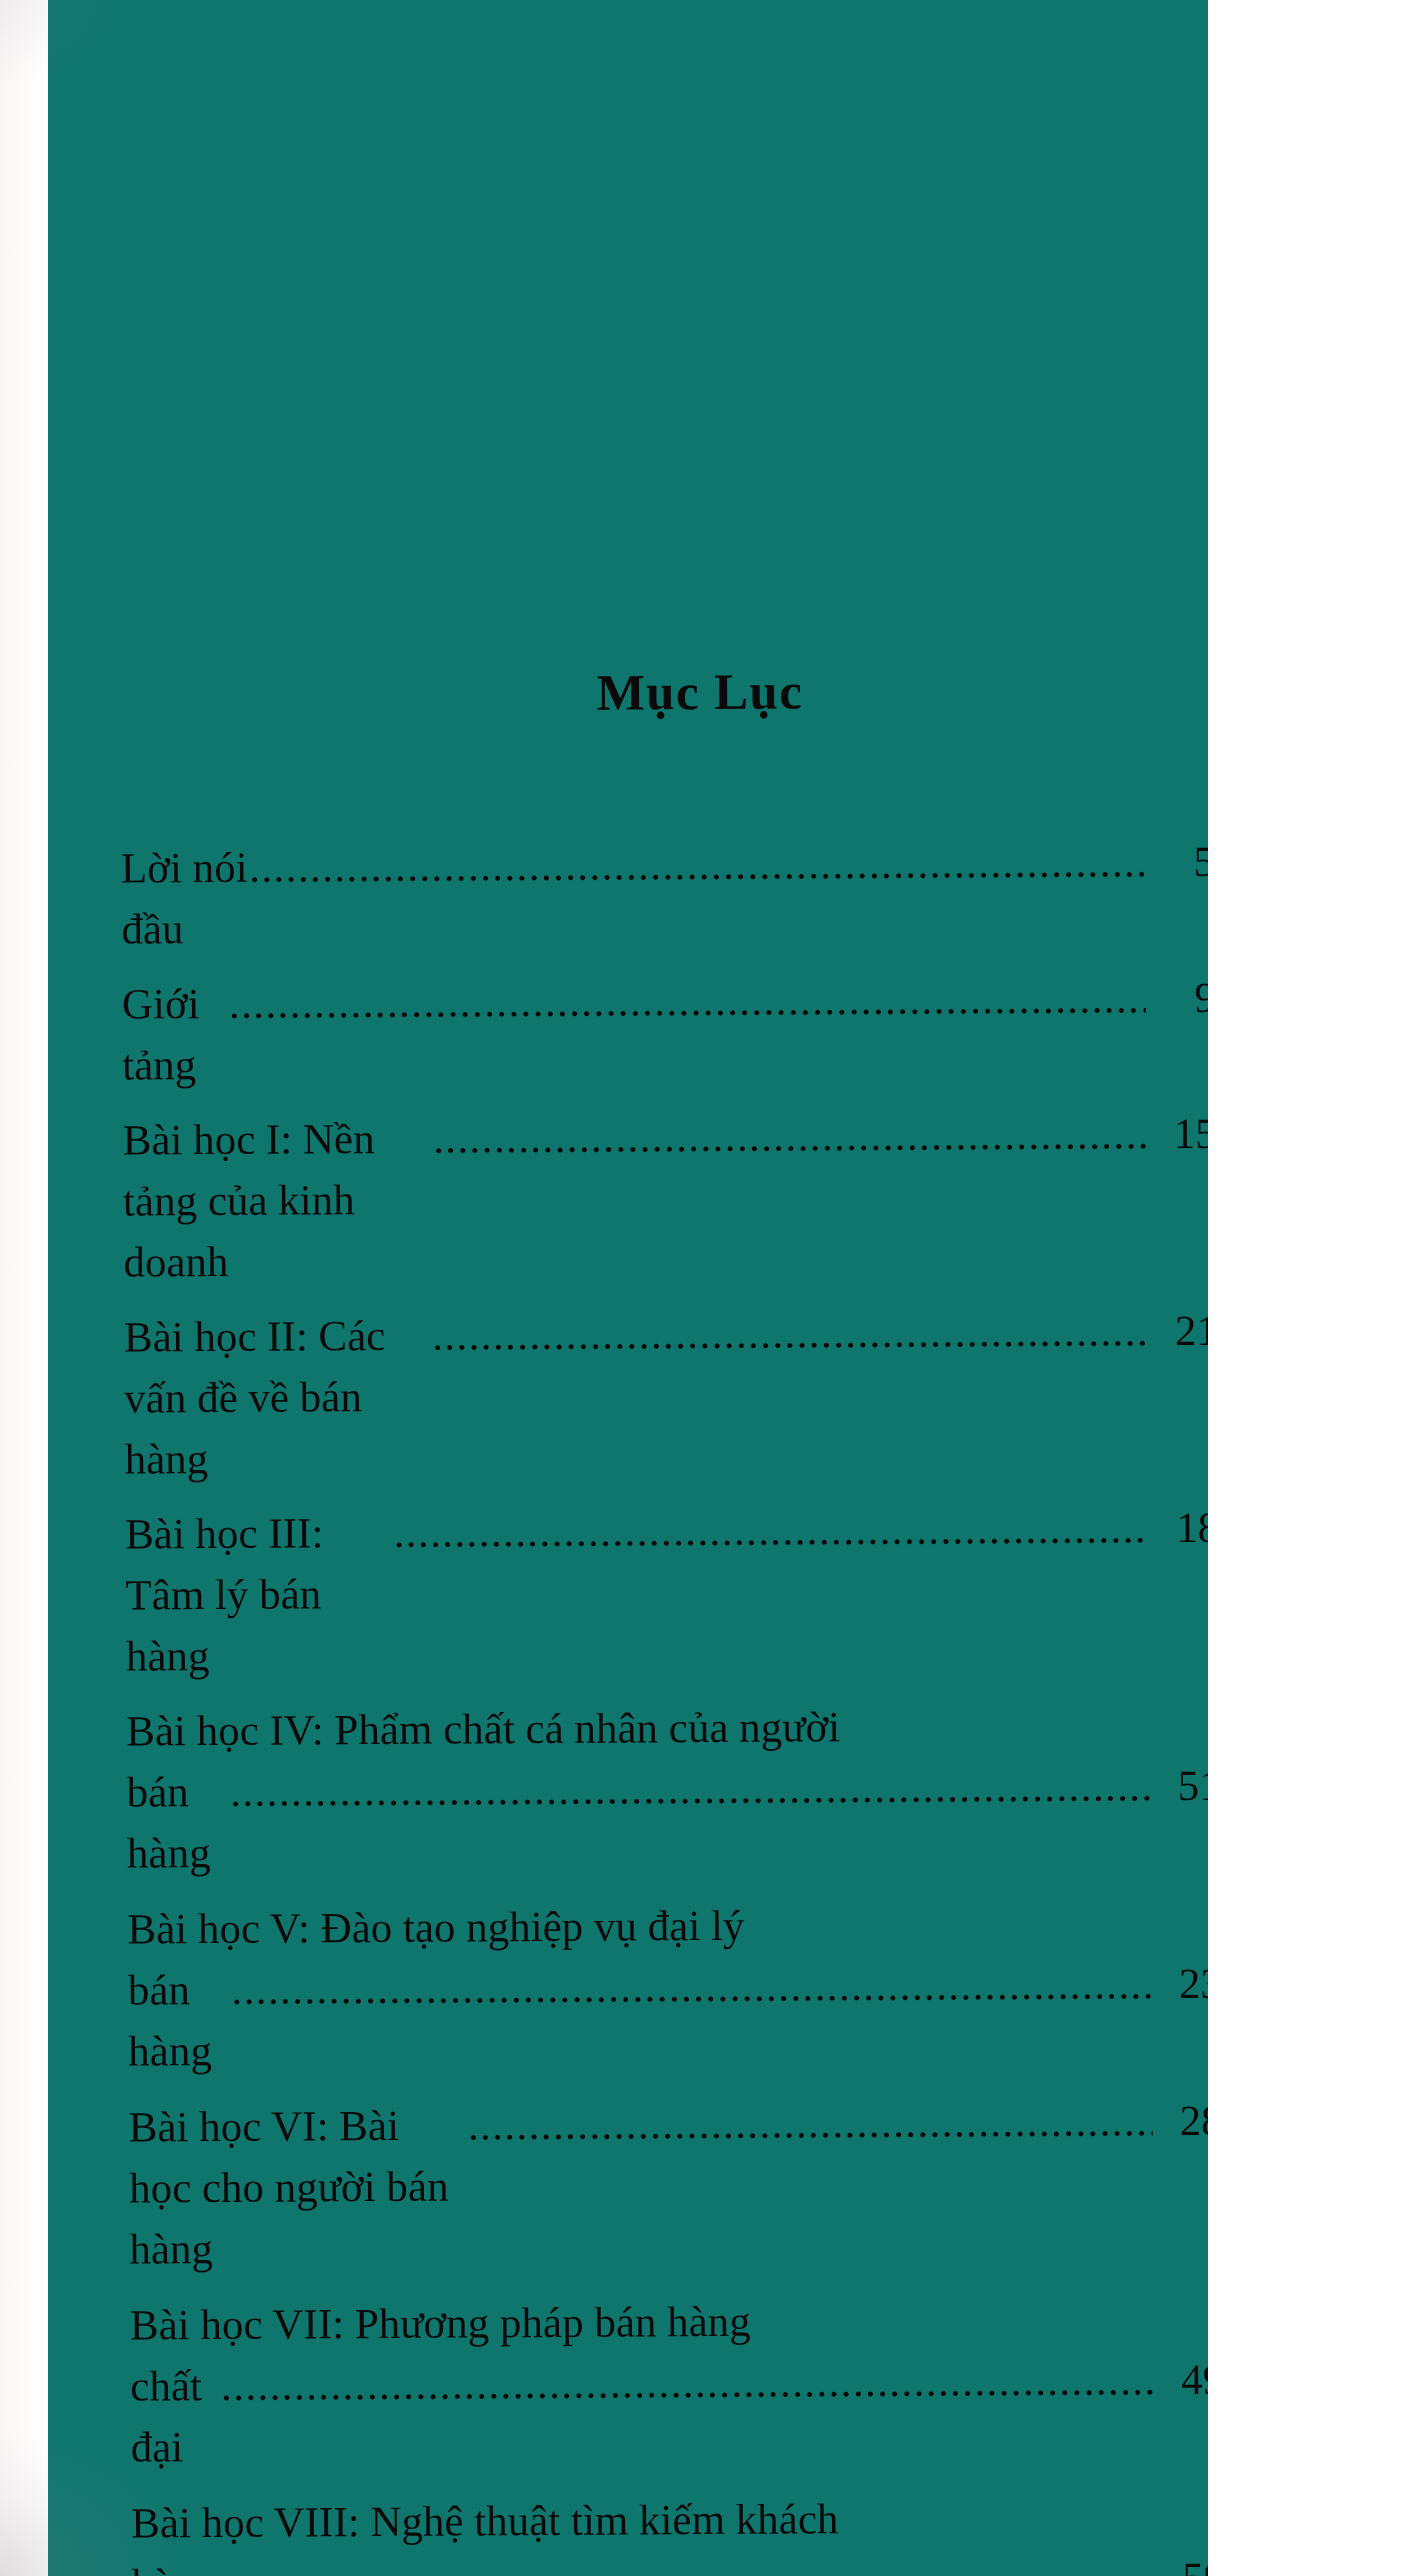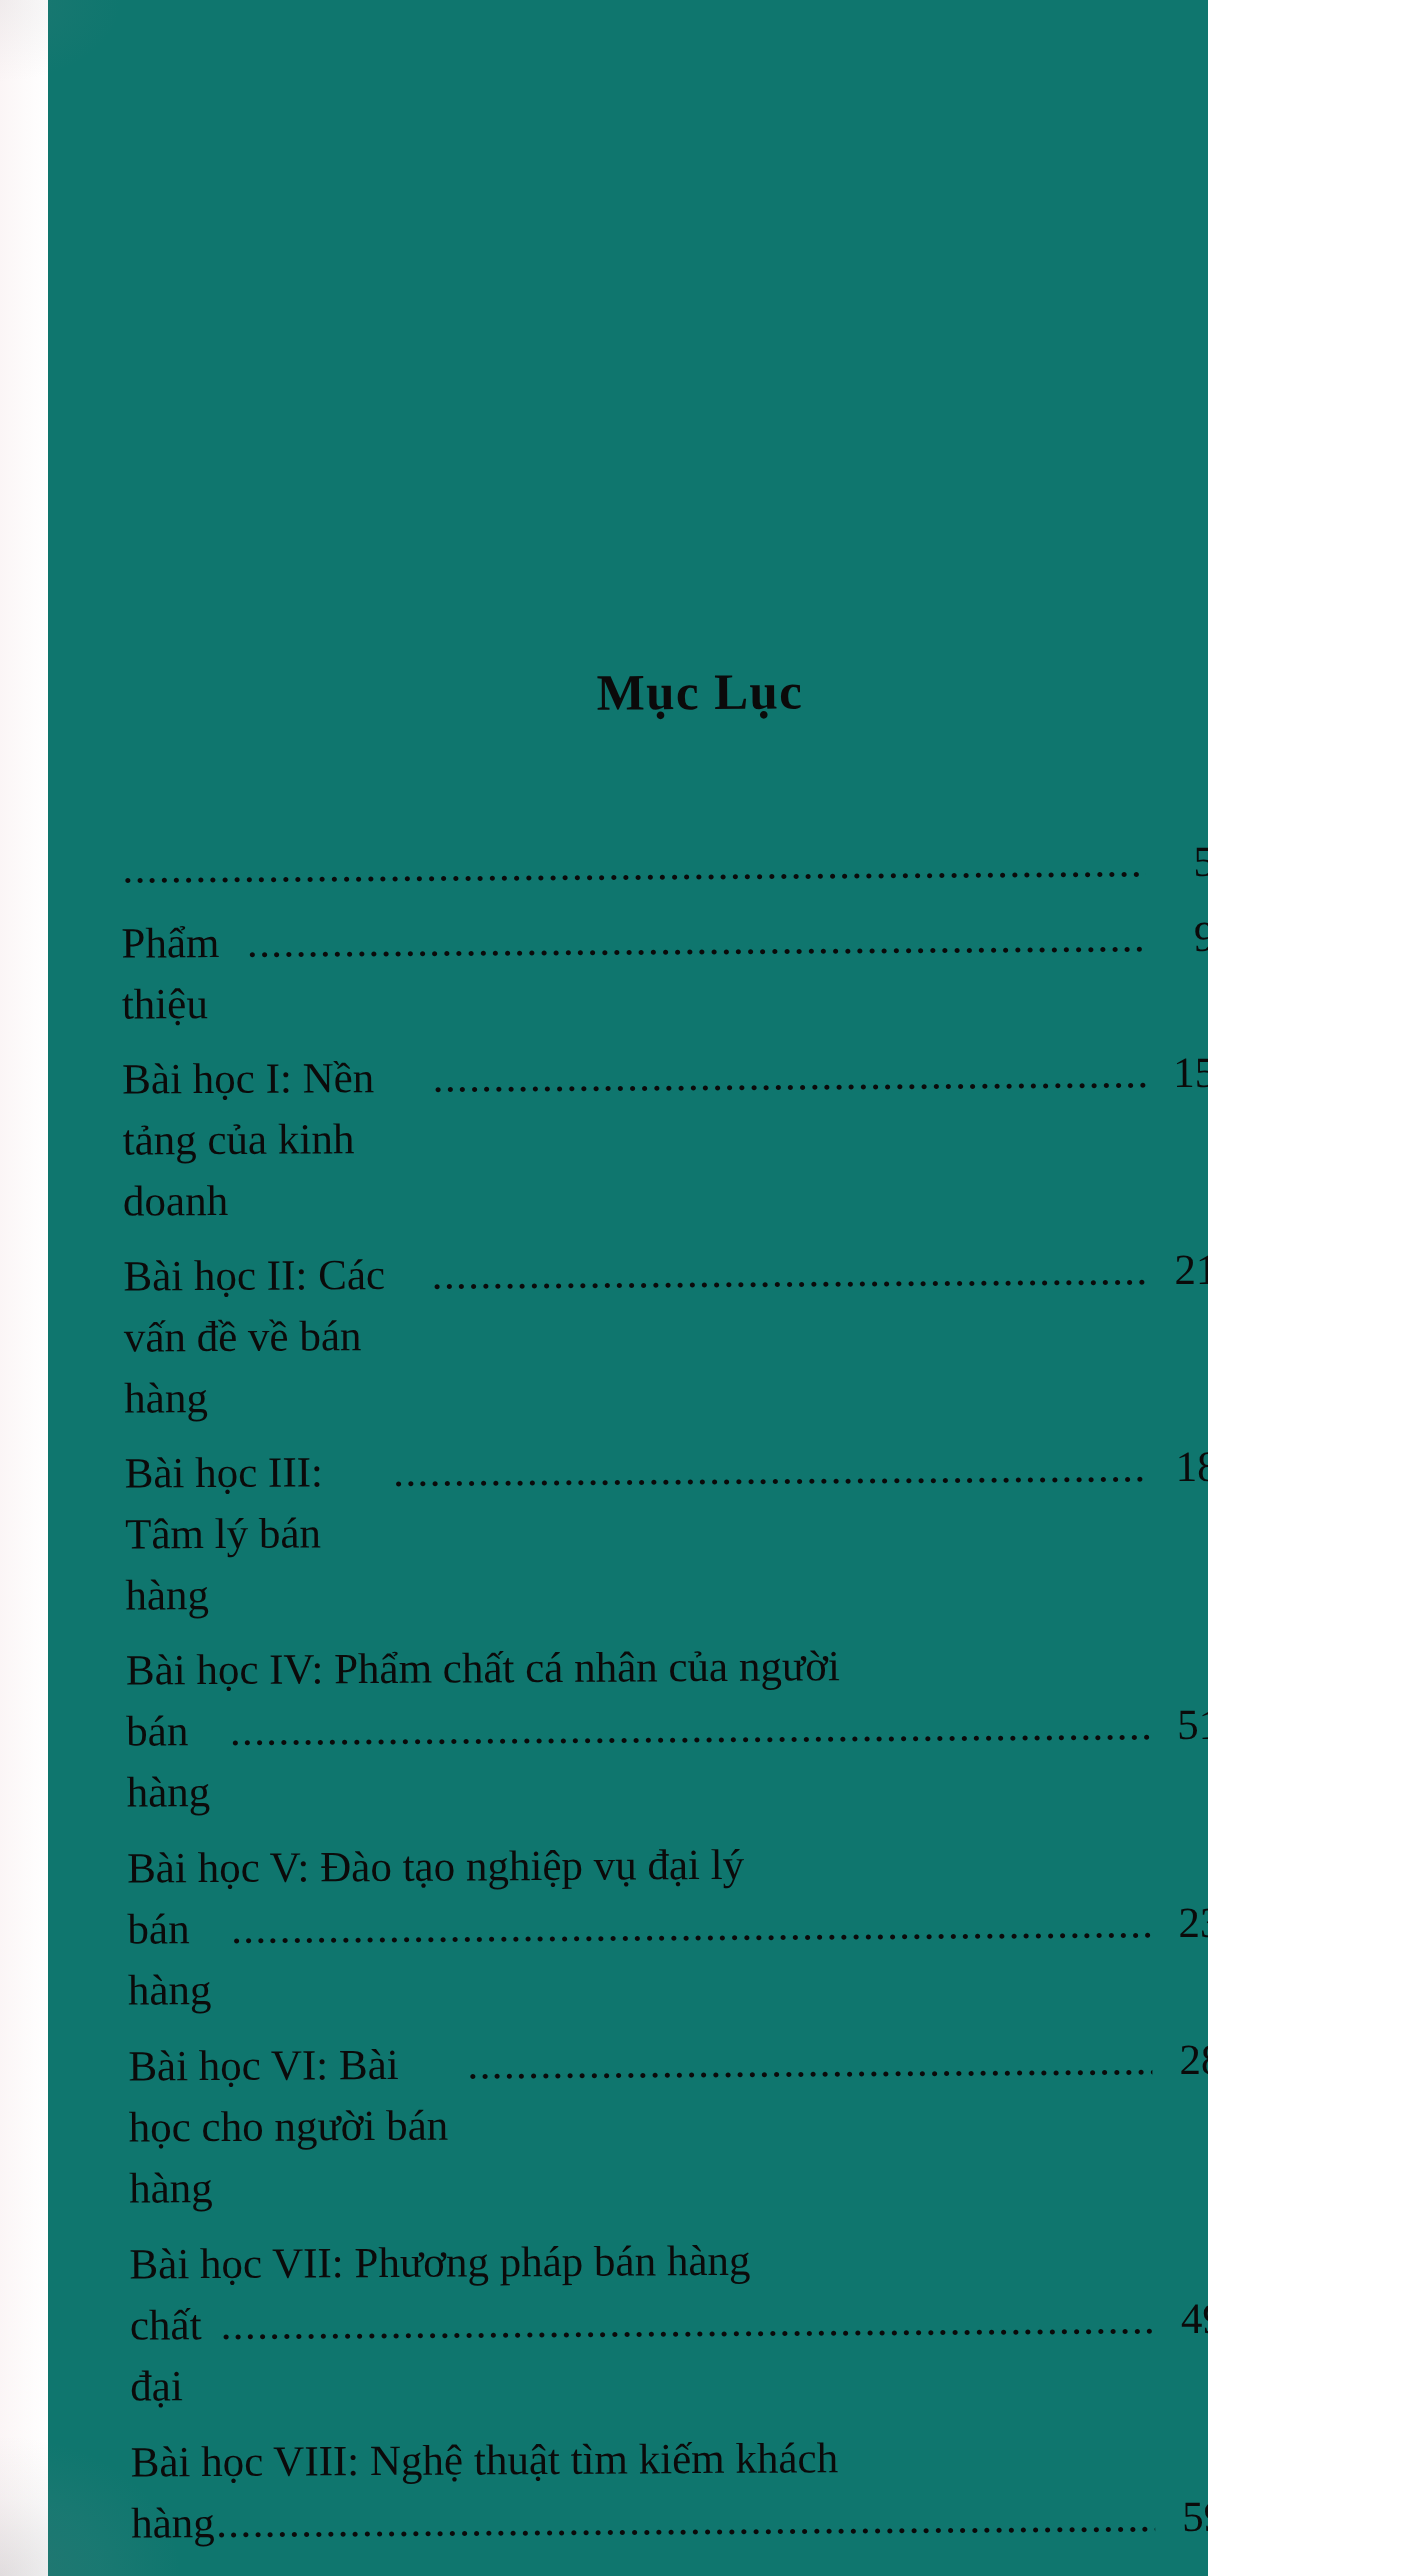--- a/index.html
+++ b/index.html
@@ -136,29 +136,30 @@
   <div class="scan-shadow-bl"></div>
 
   <div class="content">
 
     <h1 class="toc-title">Mục Lục</h1>
 
     <div class="toc-list" id="toc-list">
         <div class="toc-entry tight">
           <div class="entry-body">
             <div class="entry-flow">
+              <span class="entry-label">Lời nói đầu</span>
               <span class="leader"></span>
               <span class="entry-page">5</span>
             </div>
           </div>
         </div>
         <div class="toc-entry tight">
           <div class="entry-body">
             <div class="entry-flow">
-              <span class="entry-label">Phẩm thiệu</span>
+              <span class="entry-label">Giới tảng</span>
               <span class="leader"></span>
               <span class="entry-page">9</span>
             </div>
           </div>
         </div>
         <div class="toc-entry tight">
           <div class="entry-body">
             <div class="entry-flow">
               <span class="entry-label">Bài học I: Nền tảng của kinh doanh</span>
               <span class="leader"></span>

